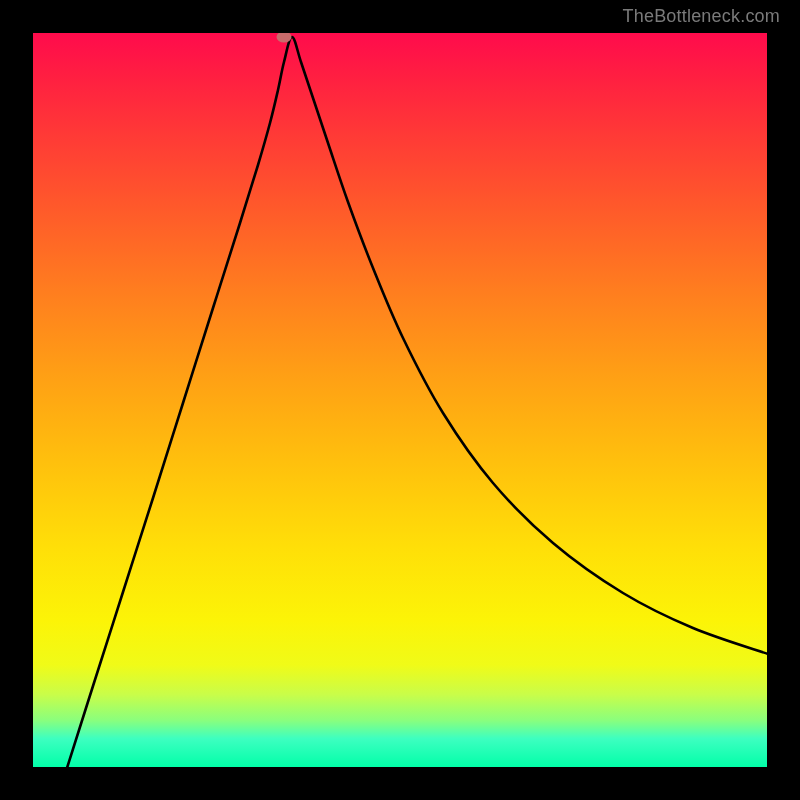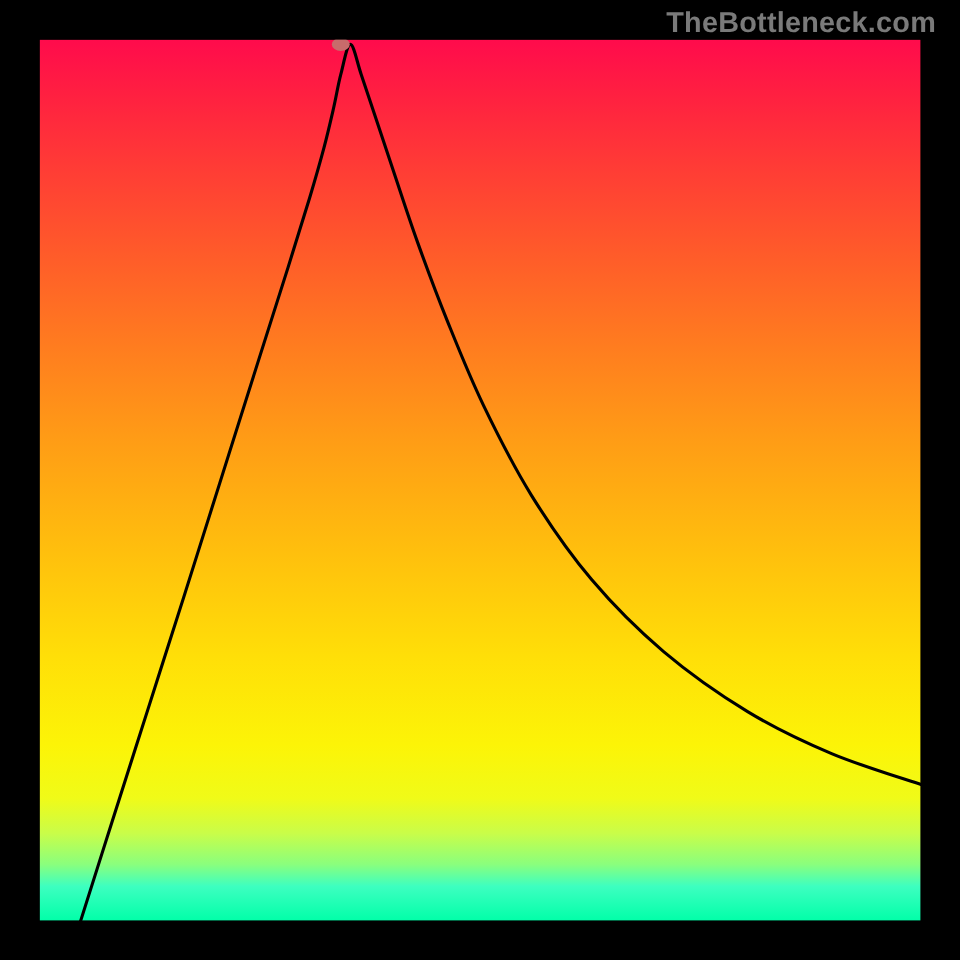--- a/index.html
+++ b/index.html
@@ -19,22 +19,22 @@
   .frame.top    { left: 0; top: 0; width: 800px; height: 33px; }
   .frame.left   { left: 0; top: 0; width: 33px; height: 800px; }
   .frame.right  { right: 0; top: 0; width: 33px; height: 800px; }
   .frame.bottom { left: 0; bottom: 0; width: 800px; height: 33px; }
 
   .watermark {
     position: absolute;
     top: 6px;
     right: 20px;
     color: #7a7a7a;
-    font-size: 24px;
-    font-weight: 700;
+    font-size: 18px;
+    font-weight: 400;
     letter-spacing: 0.2px;
     z-index: 50;
   }
 
   .plot {
     position: absolute;
     left: 33px;
     top: 33px;
     width: 735px;
     height: 735px;

